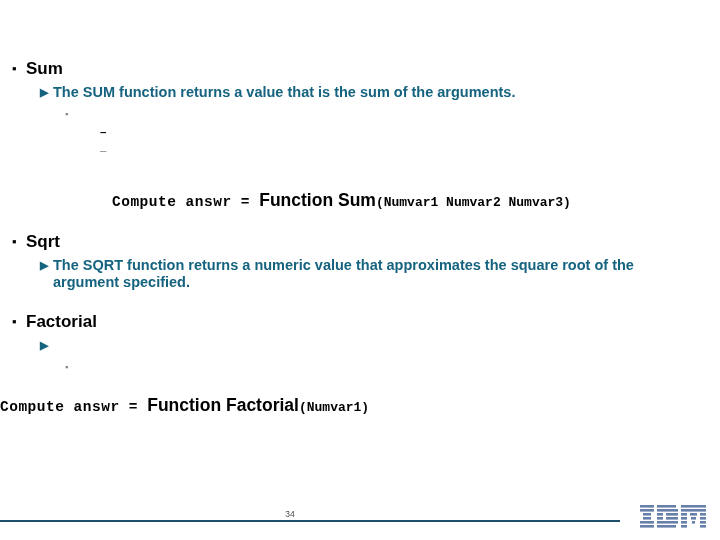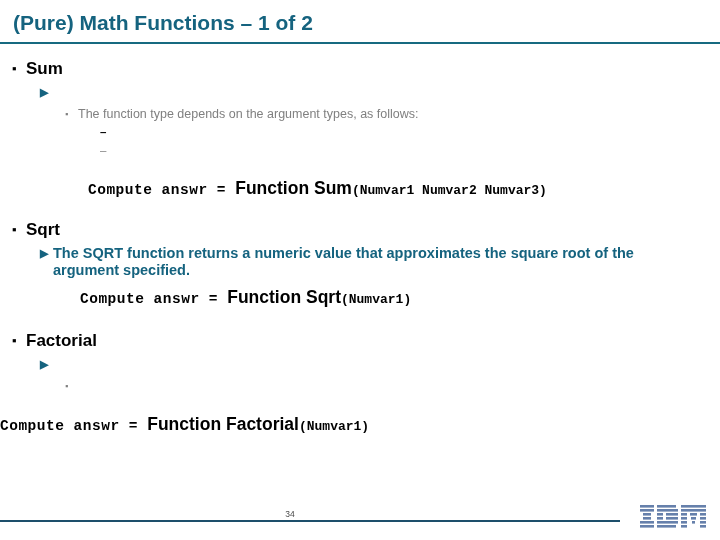--- a/index.html
+++ b/index.html
@@ -148,21 +148,21 @@
     font-size: 17.5px;
     font-weight: bold;
     letter-spacing: 0px;
   }
   .code-args {
     font-size: 13px;
     font-weight: bold;
     letter-spacing: 0px;
   }
 
-  .code-sum       { padding-left: 88px;  margin-top: 20px; }
+  .code-sum       { padding-left: 112px;  margin-top: 32px; }
   .code-sqrt      { padding-left: 80px;  margin-top: 8px;  }
   .code-factorial {  margin-top: 20px; }
 
   .ital { font-style: italic; }
 
   
   .footer {
     position: absolute;
     left: 0;
     bottom: 0;
@@ -196,39 +196,35 @@
   }
 
   .spacer-sum  { height: 16px; }
   .spacer-sqrt { height: 18px; }
 </style>
 </head>
 <body>
 
 <div class="slide">
 
-  <div class="title-area">
-    <div class="slide-title">(Pure) Math Functions – 1 of 2</div>
-    <div class="title-rule"></div>
-  </div>
 
   <div class="body-area">
 
     <div class="lvl1">
       <span class="bullet">▪</span>
       <span>Sum</span>
     </div>
 
     <div class="lvl2">
       <span class="bullet">▶</span>
+      <span class="txt">The SUM function returns a value that is the sum of the arguments.</span>
     </div>
 
     <div class="lvl3">
       <span class="bullet">▪</span>
-      <span class="txt">The function type depends on the argument types, as follows:</span>
     </div>
 
     <div class="lvl4 emph">
       <span class="bullet">–</span>
     </div>
 
     <div class="lvl4 plain">
       <span class="bullet">–</span>
     </div>
 
@@ -241,23 +237,20 @@
     <div class="lvl1">
       <span class="bullet">▪</span>
       <span>Sqrt</span>
     </div>
 
     <div class="lvl2">
       <span class="bullet">▶</span>
       <span class="txt">The SQRT function returns a numeric value that approximates the square root of the argument specified.</span>
     </div>
 
-    <div class="codeline code-sqrt">
-      <span class="code-pre">Compute answr = </span><span class="code-kw">Function Sqrt</span><span class="code-args">(Numvar1)</span>
-    </div>
 
     <div class="spacer-sqrt"></div>
 
     <div class="lvl1">
       <span class="bullet">▪</span>
       <span>Factorial</span>
     </div>
 
     <div class="lvl2">
       <span class="bullet">▶</span>

